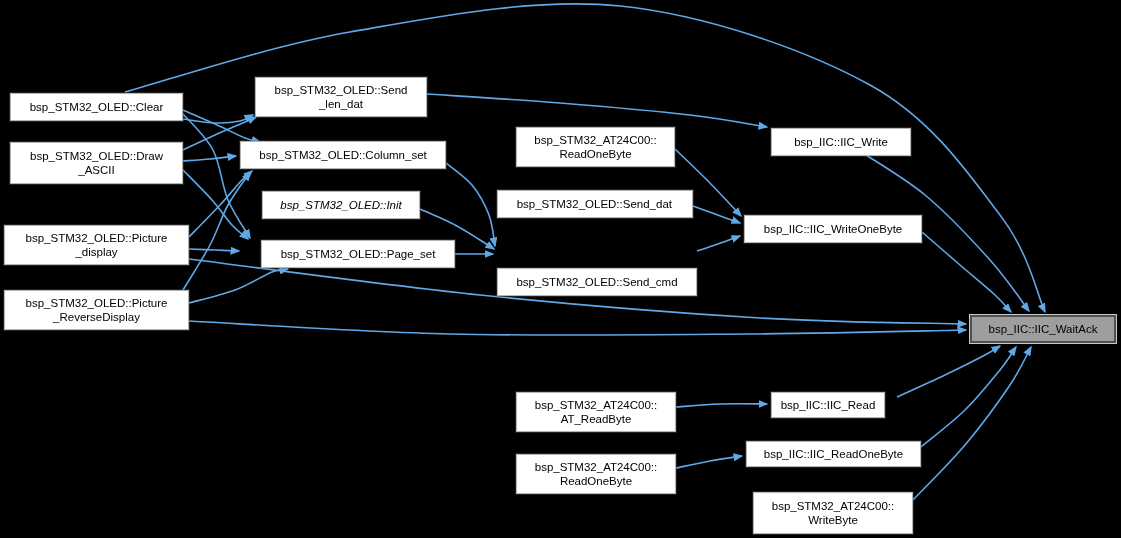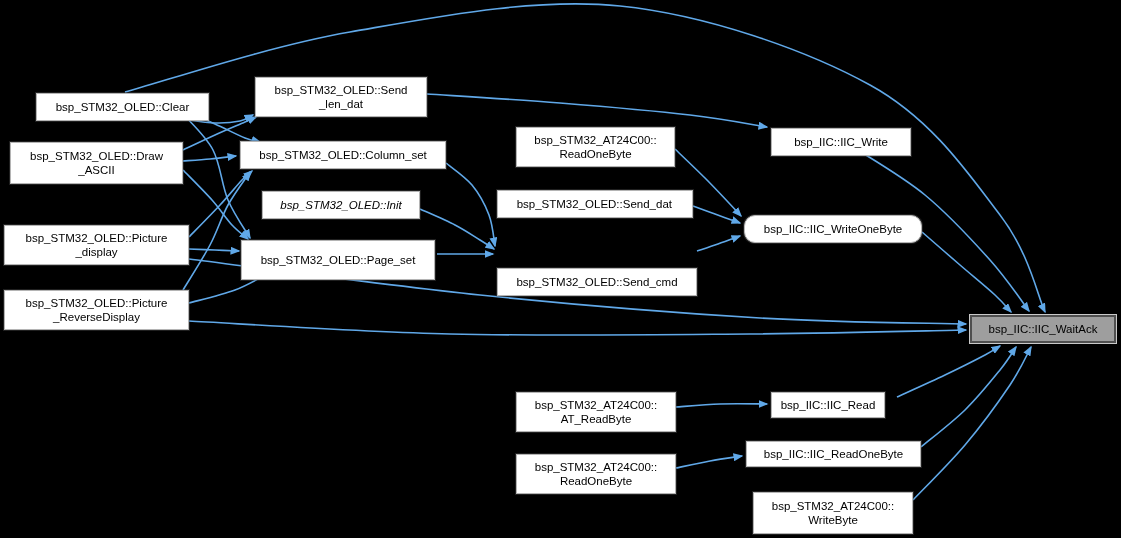--- a/index.html
+++ b/index.html
@@ -68,21 +68,21 @@
         <path d="M853,147 C865,155 902.1666666666666,176.16666666666666 925,195 C947.8333333333334,213.83333333333334 972.6666666666666,240.66666666666666 990,260 C1007.3333333333334,279.3333333333333 1022.5,302.5 1029,311" class="edge" stroke="#60a8e8" marker-end="url(#arrow)"></path>
         <path d="M922,232 C928.3333333333334,237.5 947.8333333333334,254.5 960,265 C972.1666666666666,275.5 986.5,287.1666666666667 995,295 C1003.5,302.8333333333333 1008.3333333333334,309.1666666666667 1011,312" class="edge" stroke="#60a8e8" marker-end="url(#arrow)"></path>
         <path d="M676,407 C683.3333333333334,406.5 704.8333333333334,404.5 720,404 C735.1666666666666,403.5 759.1666666666666,404 767,404" class="edge" stroke="#60a8e8" marker-end="url(#arrow)"></path>
         <path d="M676,468 C681.6666666666666,466.8333333333333 699,463 710,461 C721,459 736.6666666666666,456.8333333333333 742,456" class="edge" stroke="#60a8e8" marker-end="url(#arrow)"></path>
         <path d="M897,397 C905,393.3333333333333 930.3333333333334,382 945,375 C959.6666666666666,368 975.8333333333334,359.8333333333333 985,355 C994.1666666666666,350.1666666666667 997.5,347.5 1000,346" class="edge" stroke="#60a8e8" marker-end="url(#arrow)"></path>
         <path d="M921,447 C928.3333333333334,440.8333333333333 951.8333333333334,422.8333333333333 965,410 C978.1666666666666,397.1666666666667 991.5,380.5 1000,370 C1008.5,359.5 1013.3333333333334,350.8333333333333 1016,347" class="edge" stroke="#60a8e8" marker-end="url(#arrow)"></path>
         <path d="M913,500 C921.6666666666666,490.8333333333333 948.8333333333334,464.1666666666667 965,445 C981.1666666666666,425.8333333333333 999,401.3333333333333 1010,385 C1021,368.6666666666667 1027.5,353.3333333333333 1031,347" class="edge" stroke="#60a8e8" marker-end="url(#arrow)"></path>
       </g>
   </svg>
   <div id="nodes">
-      <div class="node" style="left: 10px; top: 93px; width: 173px; height: 28px; margin-left: 26px;">
+      <div class="node" style="left: 10px; top: 93px; width: 173px; height: 28px;">
         <span>bsp_STM32_OLED::Clear</span>
       </div>
       <div class="node" style="left: 10px; top: 142px; width: 173px; height: 42px;">
         <span>bsp_STM32_OLED::Draw</span>
         <span>_ASCII</span>
       </div>
       <div class="node" style="left: 4px; top: 225px; width: 185px; height: 40px;">
         <span>bsp_STM32_OLED::Picture</span>
         <span>_display</span>
       </div>
@@ -93,37 +93,37 @@
       <div class="node" style="left: 255px; top: 77px; width: 172px; height: 40px;">
         <span>bsp_STM32_OLED::Send</span>
         <span>_len_dat</span>
       </div>
       <div class="node" style="left: 240px; top: 141px; width: 206px; height: 28px;">
         <span>bsp_STM32_OLED::Column_set</span>
       </div>
       <div class="node" style="left: 262px; top: 191px; width: 158px; height: 28px; font-style: italic;">
         <span>bsp_STM32_OLED::Init</span>
       </div>
-      <div class="node" style="left: 241px; top: 240px; width: 194px; height: 40px;">
+      <div class="node" style="left: 261px; top: 240px; width: 194px; height: 28px;">
         <span>bsp_STM32_OLED::Page_set</span>
       </div>
       <div class="node" style="left: 516px; top: 127px; width: 159px; height: 40px;">
         <span>bsp_STM32_AT24C00::</span>
         <span>ReadOneByte</span>
       </div>
       <div class="node" style="left: 497px; top: 190px; width: 196px; height: 28px; align-items: flex-end;">
         <span>bsp_STM32_OLED::Send_dat</span>
       </div>
       <div class="node" style="left: 497px; top: 240px; width: 200px; height: 28px; margin-top: 28px;">
         <span>bsp_STM32_OLED::Send_cmd</span>
       </div>
       <div class="node" style="left: 771px; top: 128px; width: 140px; height: 28px;">
         <span>bsp_IIC::IIC_Write</span>
       </div>
-      <div class="node" style="left: 744px; top: 215px; width: 178px; height: 28px; border-radius: 11px;">
+      <div class="node" style="left: 744px; top: 215px; width: 178px; height: 28px;">
         <span>bsp_IIC::IIC_WriteOneByte</span>
       </div>
       <div class="node highlight" style="left: 970px; top: 315px; width: 146px; height: 28px; align-items: center;">
         <span>bsp_IIC::IIC_WaitAck</span>
       </div>
       <div class="node" style="left: 516px; top: 392px; width: 160px; height: 40px;">
         <span>bsp_STM32_AT24C00::</span>
         <span>AT_ReadByte</span>
       </div>
       <div class="node" style="left: 771px; top: 392px; width: 114px; height: 26px;">

